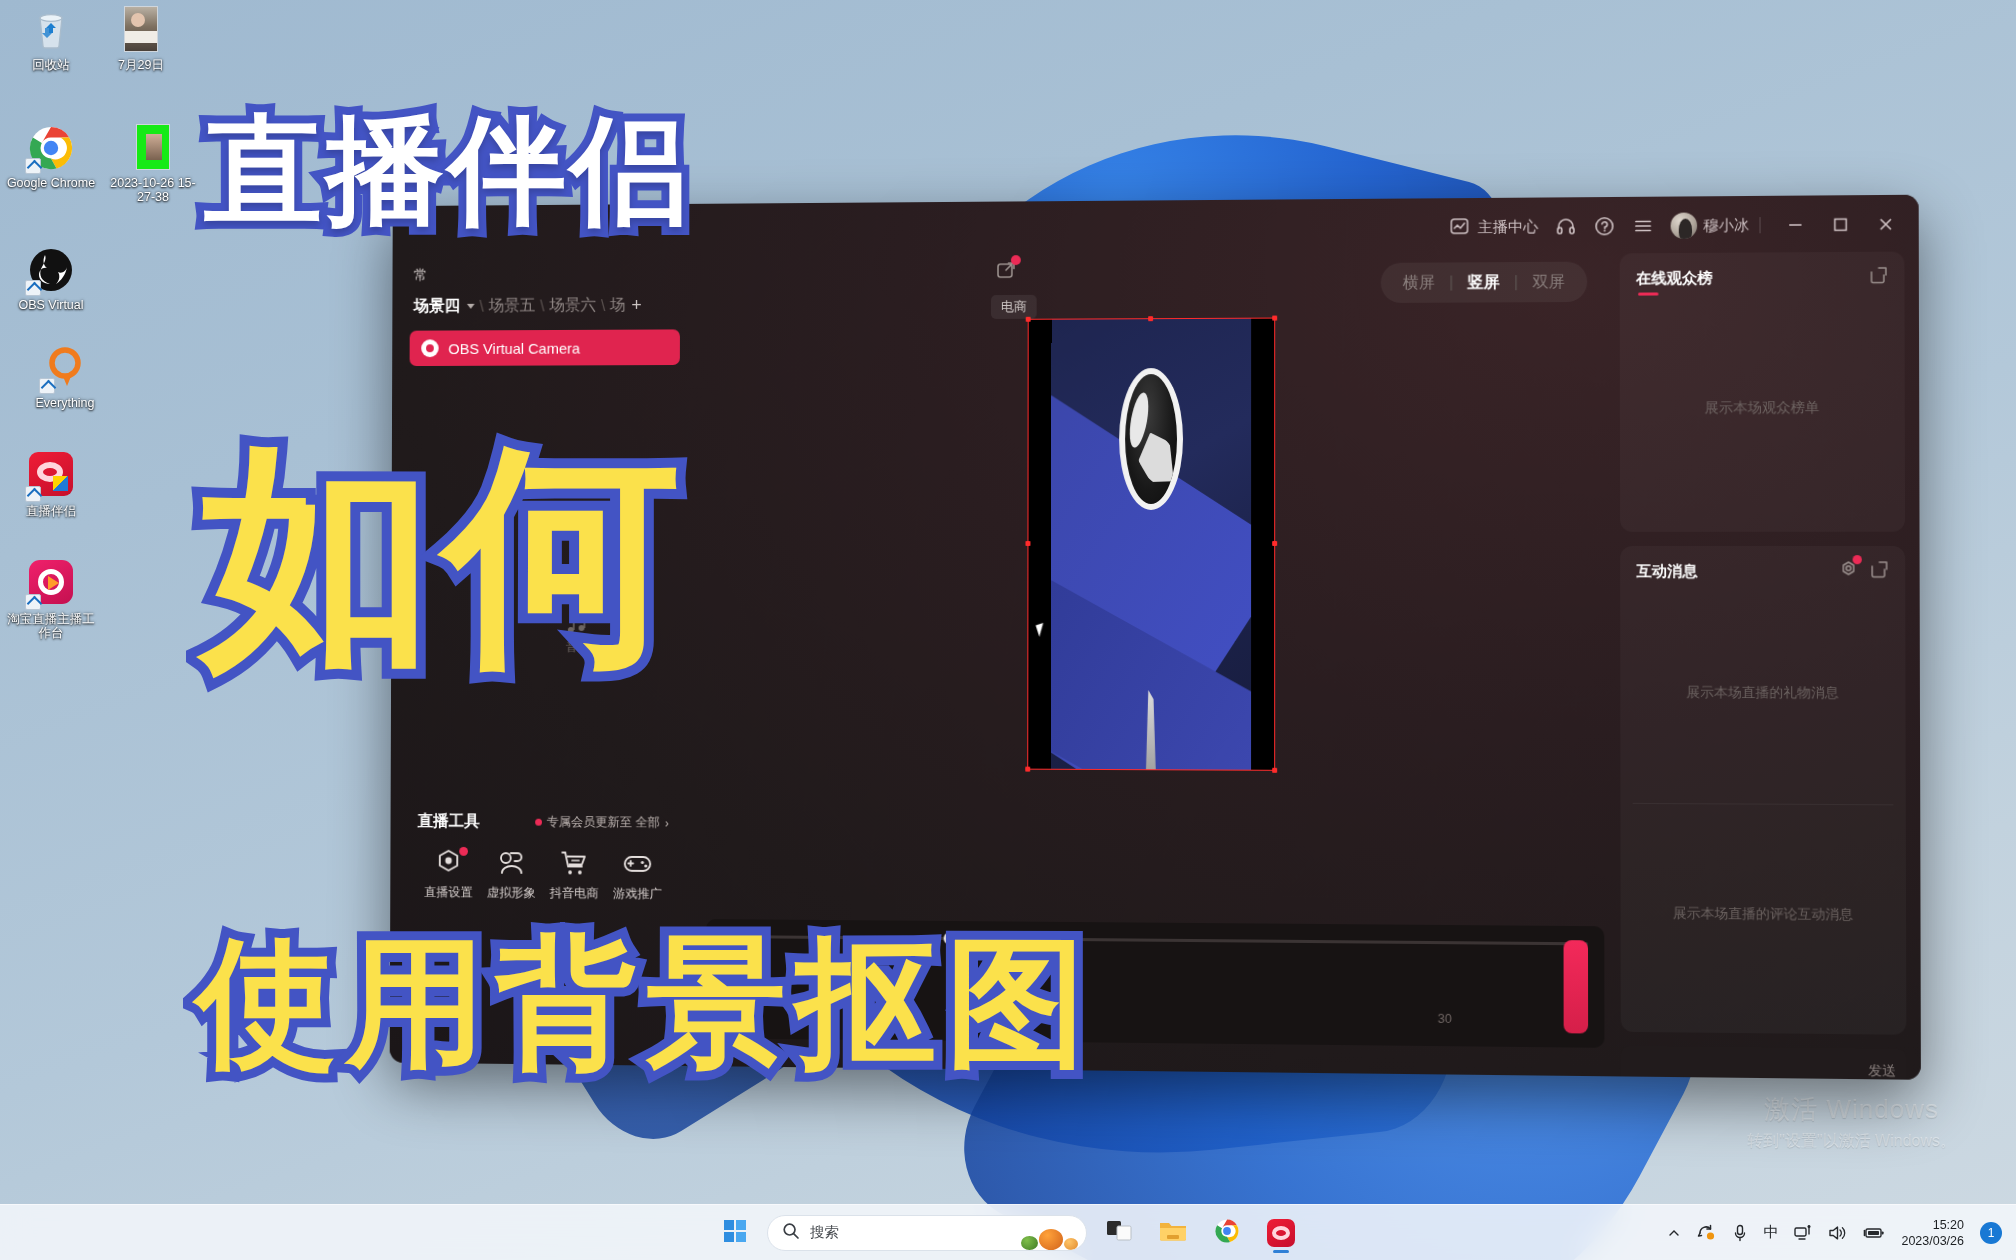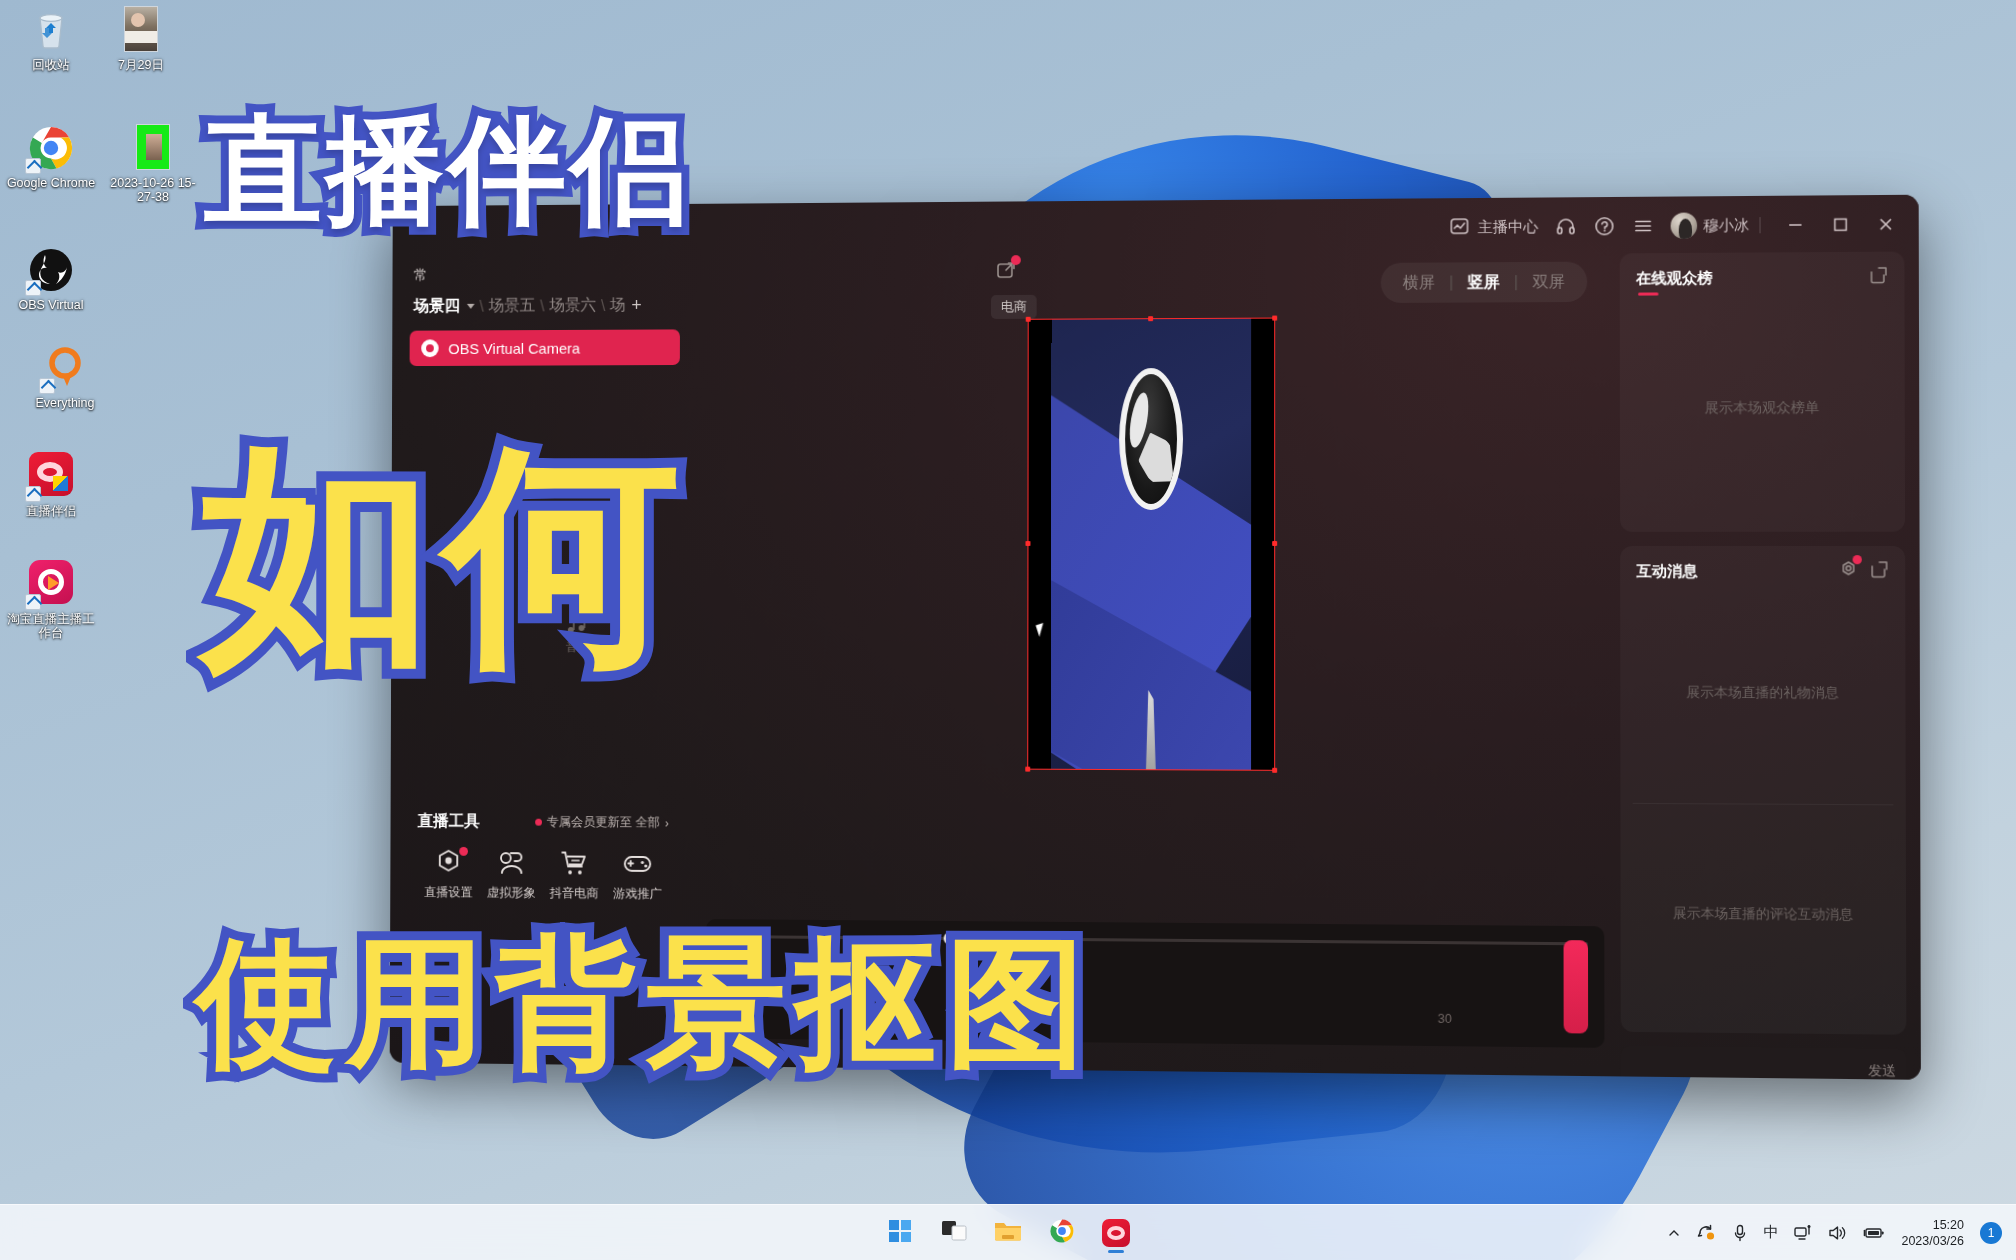--- a/index.html
+++ b/index.html
@@ -849,39 +849,57 @@
           <div class="msg-zone">展示本场直播的评论互动消息</div>
         </div>
         <div id="send-row">
           <span id="send-btn">发送</span>
         </div>
       </div>
 
     </div>
   </div>
 
+  <div id="activation">
+    <div class="a1">激活 Windows</div>
+    <div class="a2">转到"设置"以激活 Windows。</div>
+  </div>
 
   <div class="cap-overlay" id="cap-top">直播伴侣</div>
   <div class="cap-overlay" id="cap-mid">如何</div>
   <div class="cap-overlay" id="cap-bottom">使用背景抠图</div>
 
   <div id="taskbar">
     <div id="tb-center">
 
       <div class="tb-app">
         <span>
           <svg width="24" height="24" viewBox="0 0 24 24">
             <rect x="1" y="1" width="10" height="10" fill="#2f8ee0"></rect>
             <rect x="13" y="1" width="10" height="10" fill="#4aa8f0"></rect>
             <rect x="1" y="13" width="10" height="10" fill="#2f8ee0"></rect>
             <rect x="13" y="13" width="10" height="10" fill="#4aa8f0"></rect>
           </svg>
         </span>
       </div>
 
+      <div id="search-pill">
+        <span>
+          <svg width="18" height="18" viewBox="0 0 18 18">
+            <circle cx="7.6" cy="7.6" r="5.4" fill="none" stroke="#3a3f45" stroke-width="1.7"></circle>
+            <path d="M11.6 11.6 L16 16" stroke="#3a3f45" stroke-width="1.7" stroke-linecap="round"></path>
+          </svg>
+        </span>
+        <span class="sp-text">搜索</span>
+        <span class="pumpkins">
+          <span class="pk" style="width:17px;height:14px;background:radial-gradient(circle at 35% 30%,#7fbf4a,#3f7a25);"></span>
+          <span class="pk" style="width:24px;height:21px;background:radial-gradient(circle at 35% 30%,#ffa23a,#d2631a);"></span>
+          <span class="pk" style="width:14px;height:12px;background:radial-gradient(circle at 35% 30%,#ffc569,#e08a2c);"></span>
+        </span>
+      </div>
 
       <div class="tb-app">
         <span>
           <svg width="26" height="24" viewBox="0 0 26 24">
             <rect x="1" y="2" width="14" height="14" rx="1.5" fill="#2b2b2b"></rect>
             <rect x="11" y="7" width="14" height="14" rx="1.5" fill="#fbfbfb" stroke="#b9bfc6"></rect>
           </svg>
         </span>
       </div>
 

